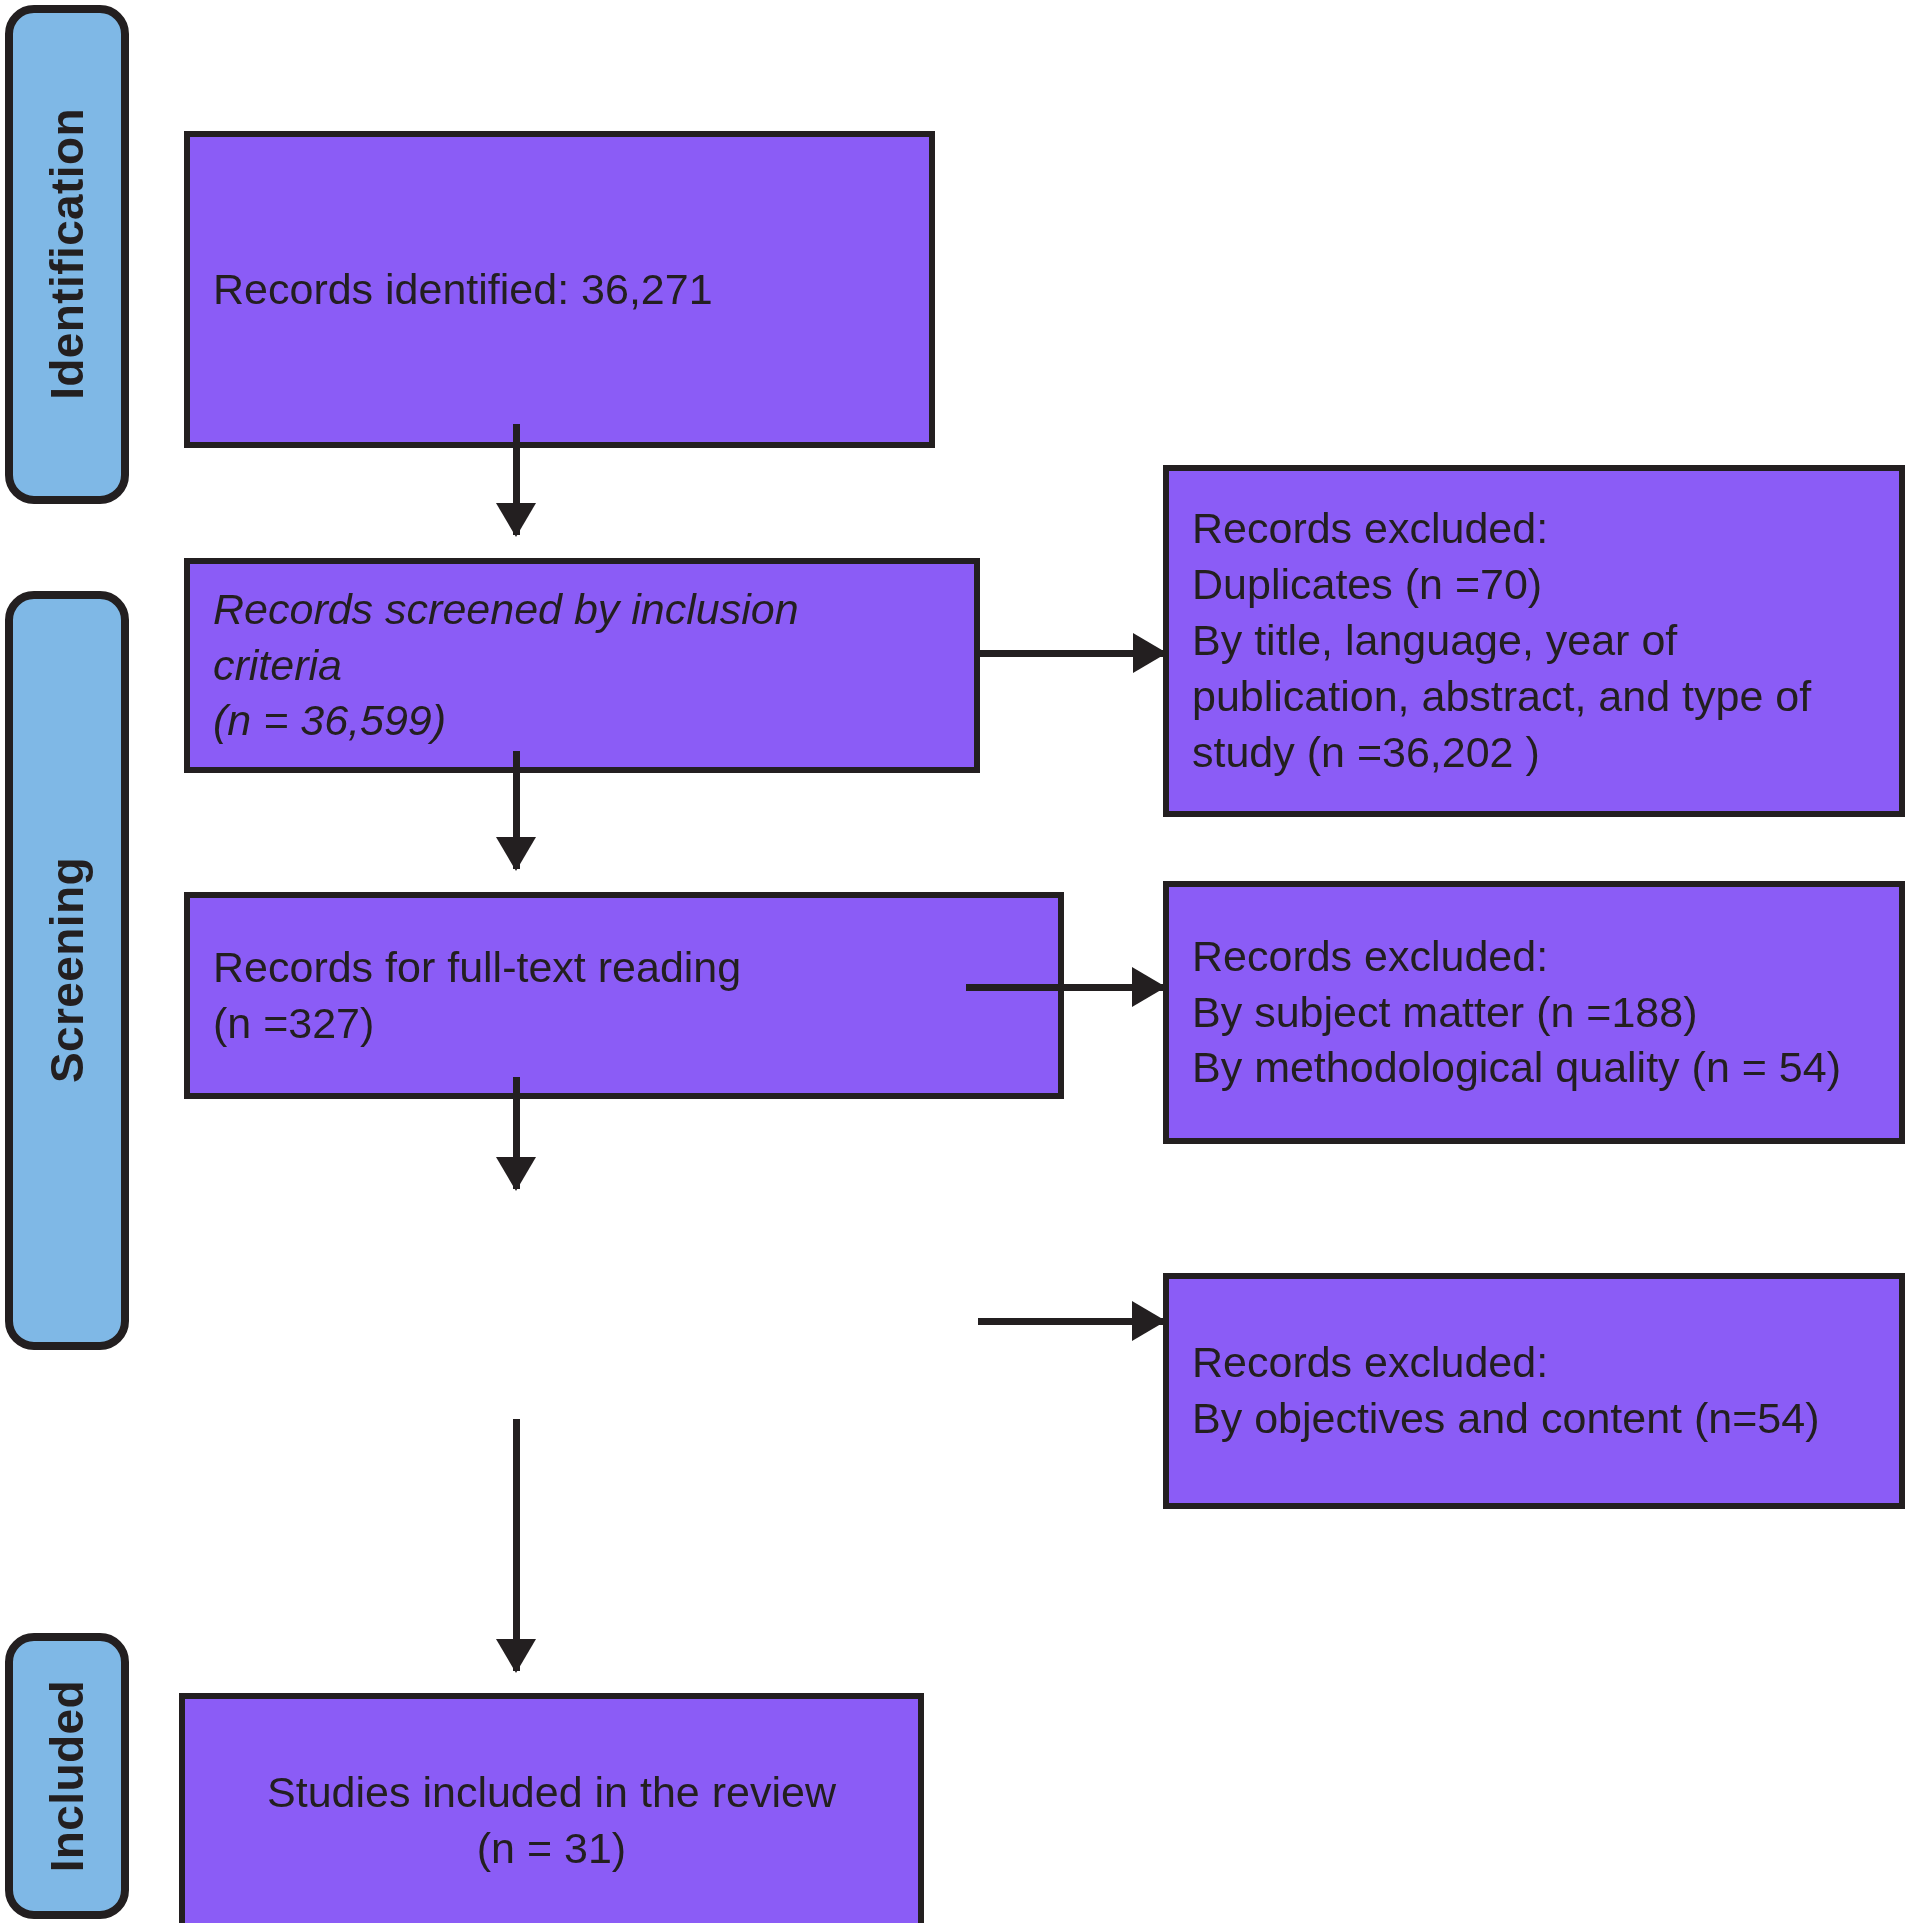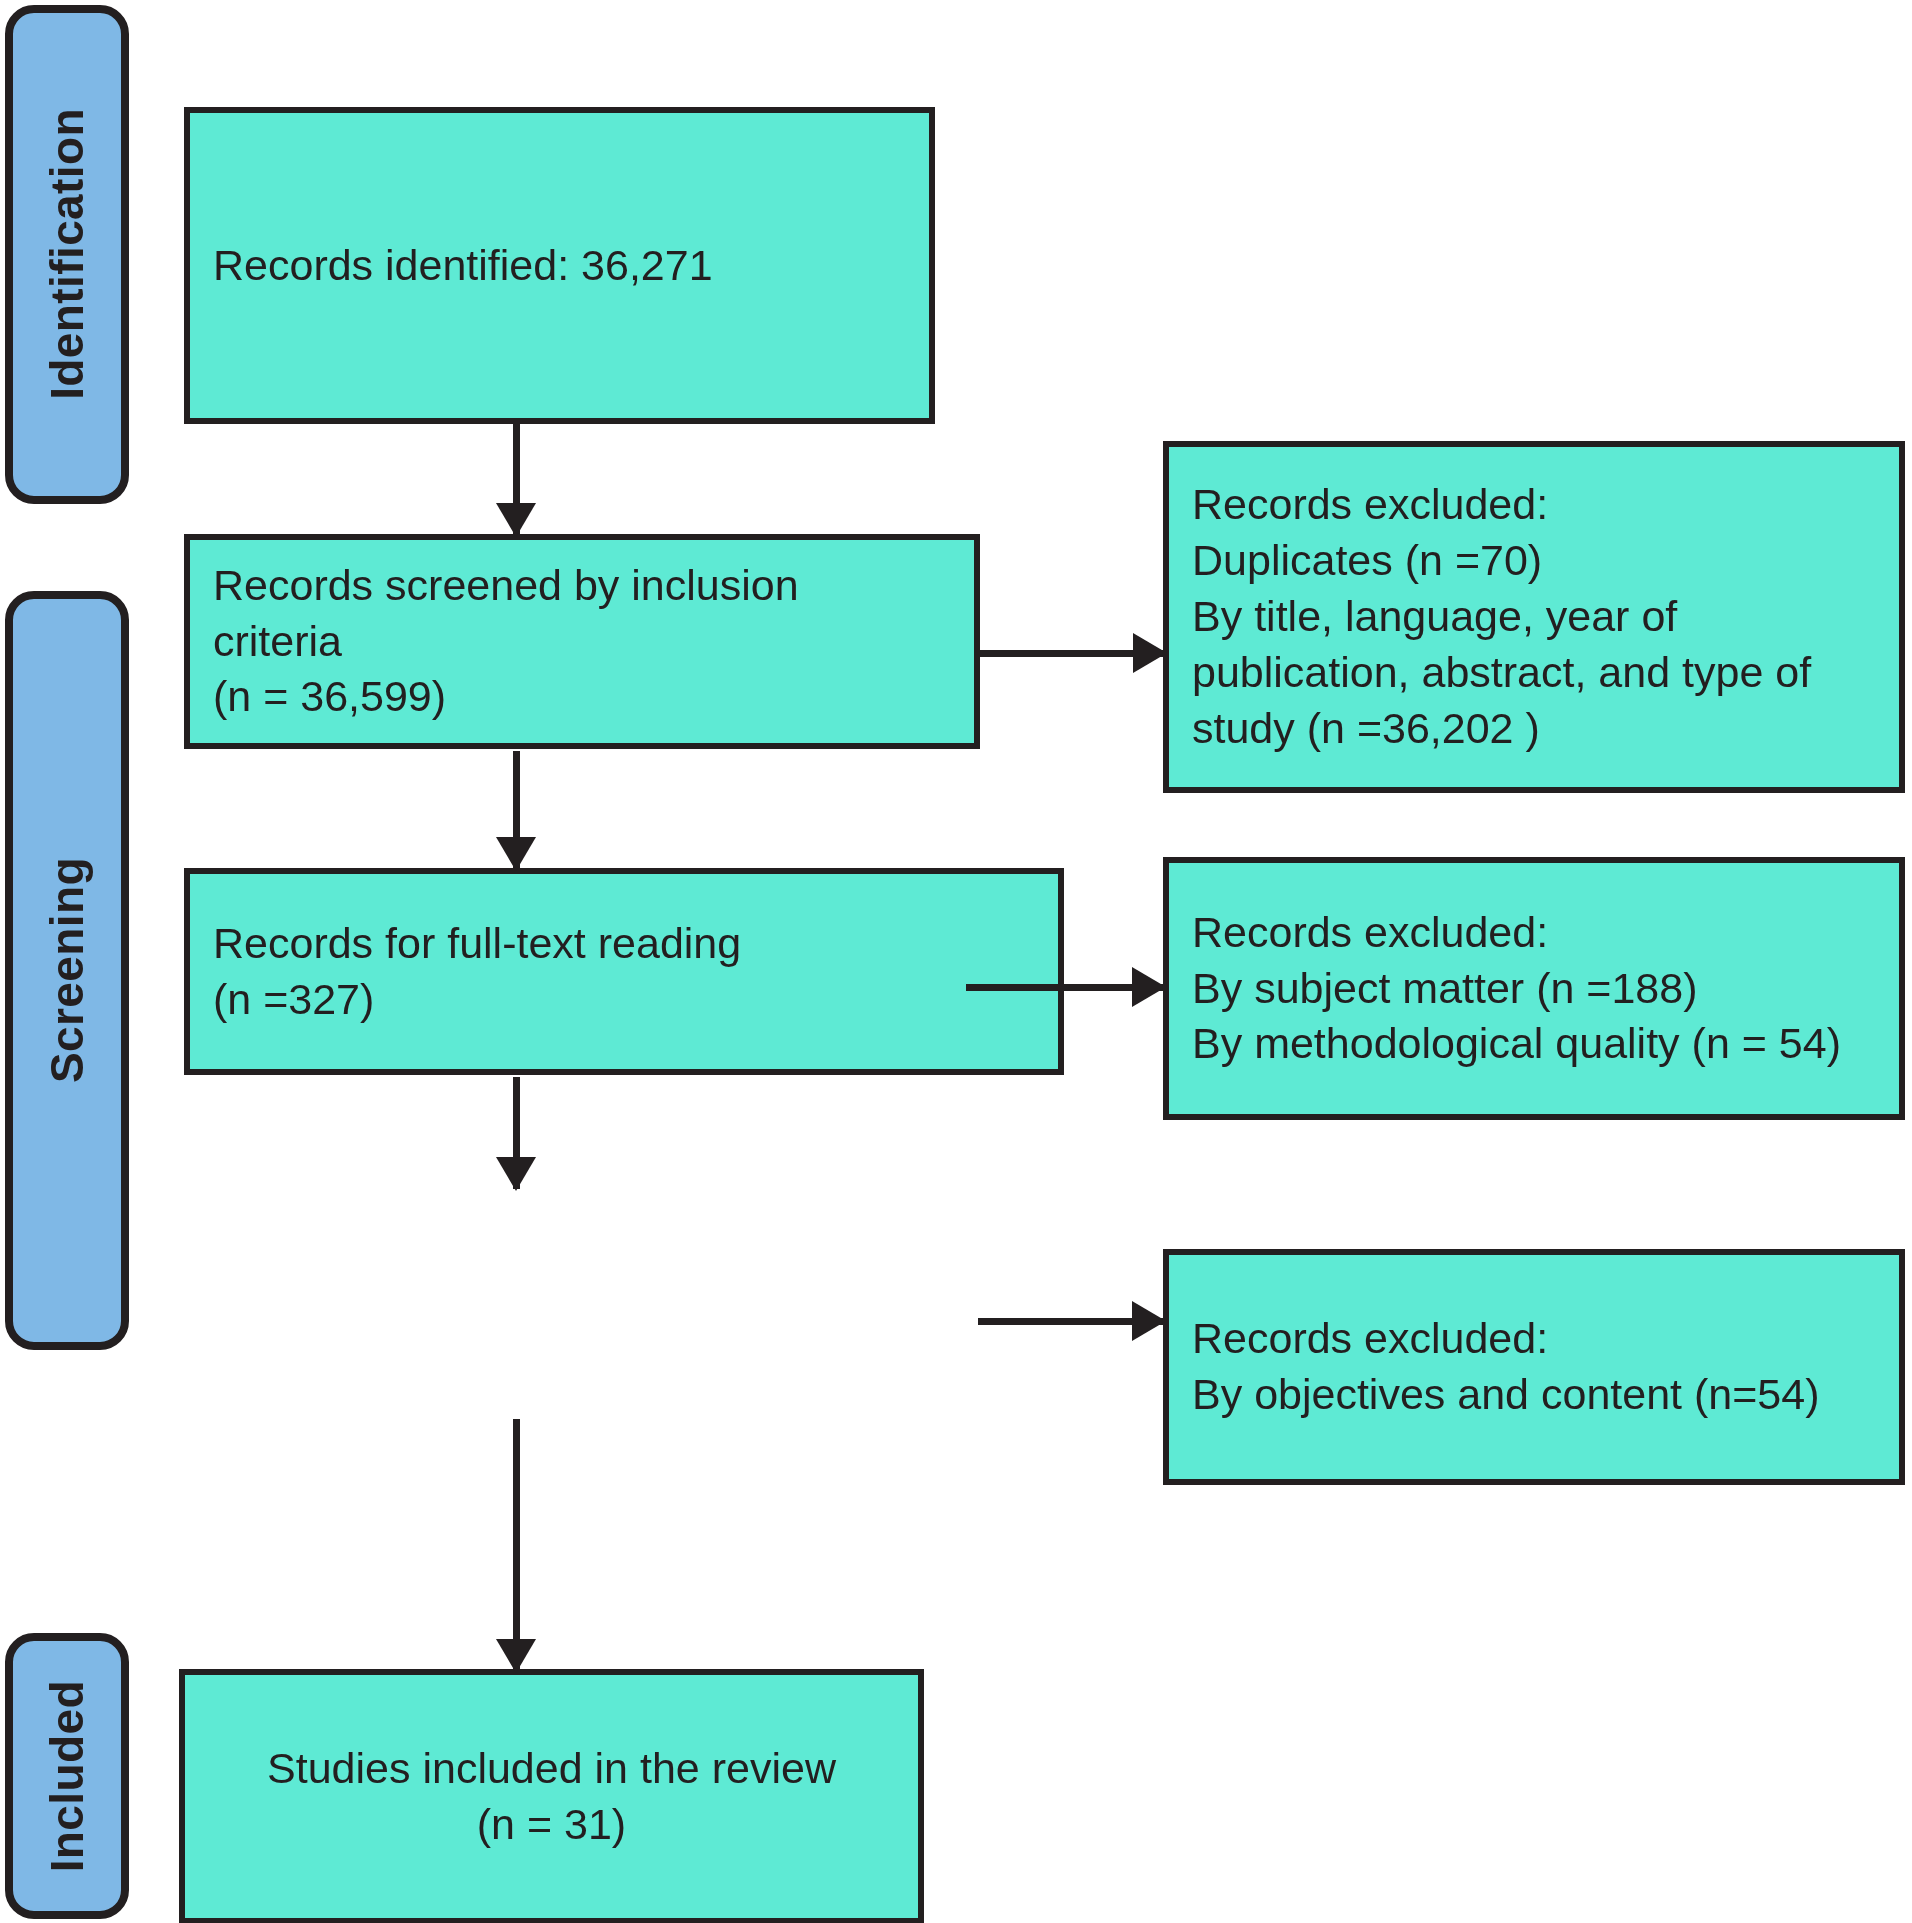--- a/index.html
+++ b/index.html
@@ -42,38 +42,39 @@
     line-height: 1;
   }
 
   #pill-identification { left: 4.6px;  top: 4.6px;    width: 124px; height: 499px; }
   #pill-screening      { left: 4.6px;  top: 591px;  width: 124px; height: 759px; }
   #pill-included       { left: 4.6px;  top: 1633px; width: 124px; height: 286px; }
 
   
   .flow-box {
     position: absolute;
-    background: #5eead4;
+    background: #8b5cf6;
     border: 6.9px solid #231f20;
     box-sizing: border-box;
     padding: 20px 23px;
     display: flex;
     flex-direction: column;
     justify-content: center;
+    margin-top: 24px;
   }
   .flow-box .box-text {
     font-size: 43px;
     line-height: 1.30;
     color: #231f20;
     white-space: pre-line;
   }
 
   
   #box-identified     { left: 184px; top: 107px;  width: 751px;  height: 317px; }
-  #box-screened       { left: 184px; top: 534px;  width: 796px; height: 215px; }
+  #box-screened       { left: 184px; top: 534px;  width: 796px; height: 215px; font-style: italic; }
   #box-fulltext       { left: 184px; top: 868px; width: 880px; height: 207px; }
   #box-selected       { left: 184px; top: 1189px; width: 792px; height: 229px; }
   #box-included       { left: 179px; top: 1669px; width: 745px;  height: 255px; text-align: center; }
 
   
   #box-excl-1 { left: 1163px; top: 441px;  width: 742px; height: 352px; }
   #box-excl-2 { left: 1163px; top: 857px; width: 742px; height: 263px; }
   #box-excl-3 { left: 1163px; top: 1249px; width: 742px; height: 236px; }
 
   

